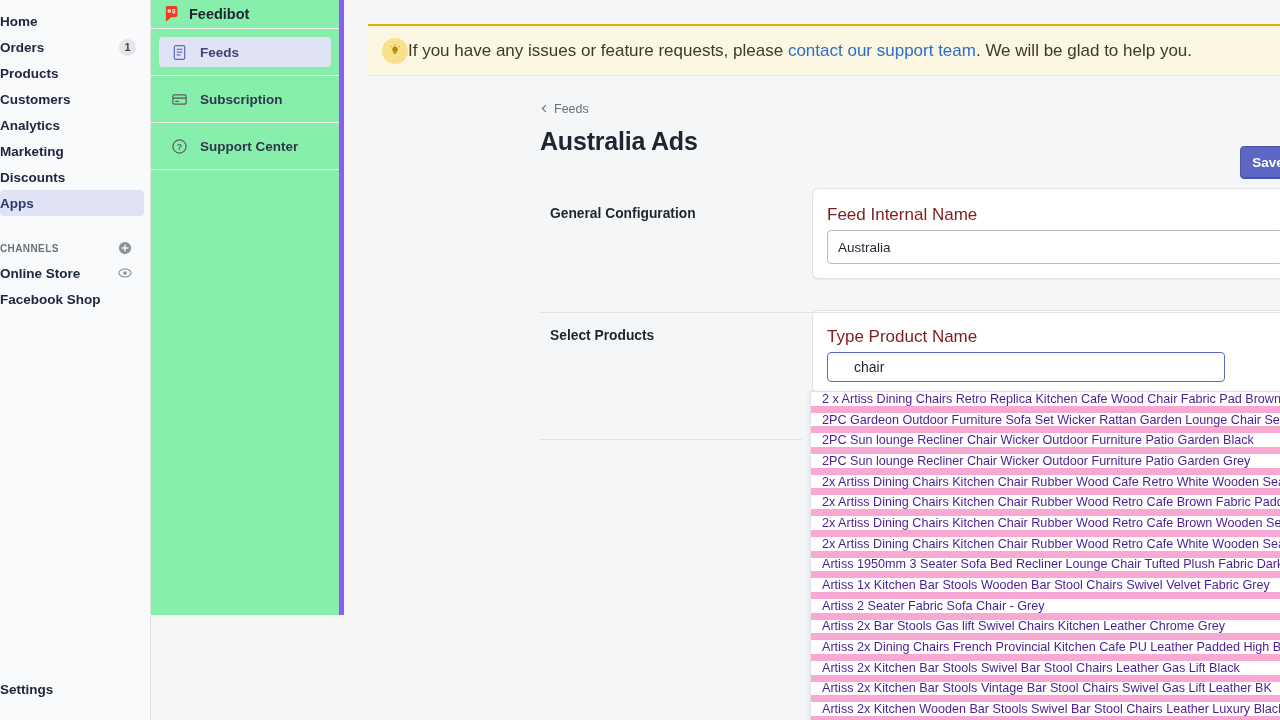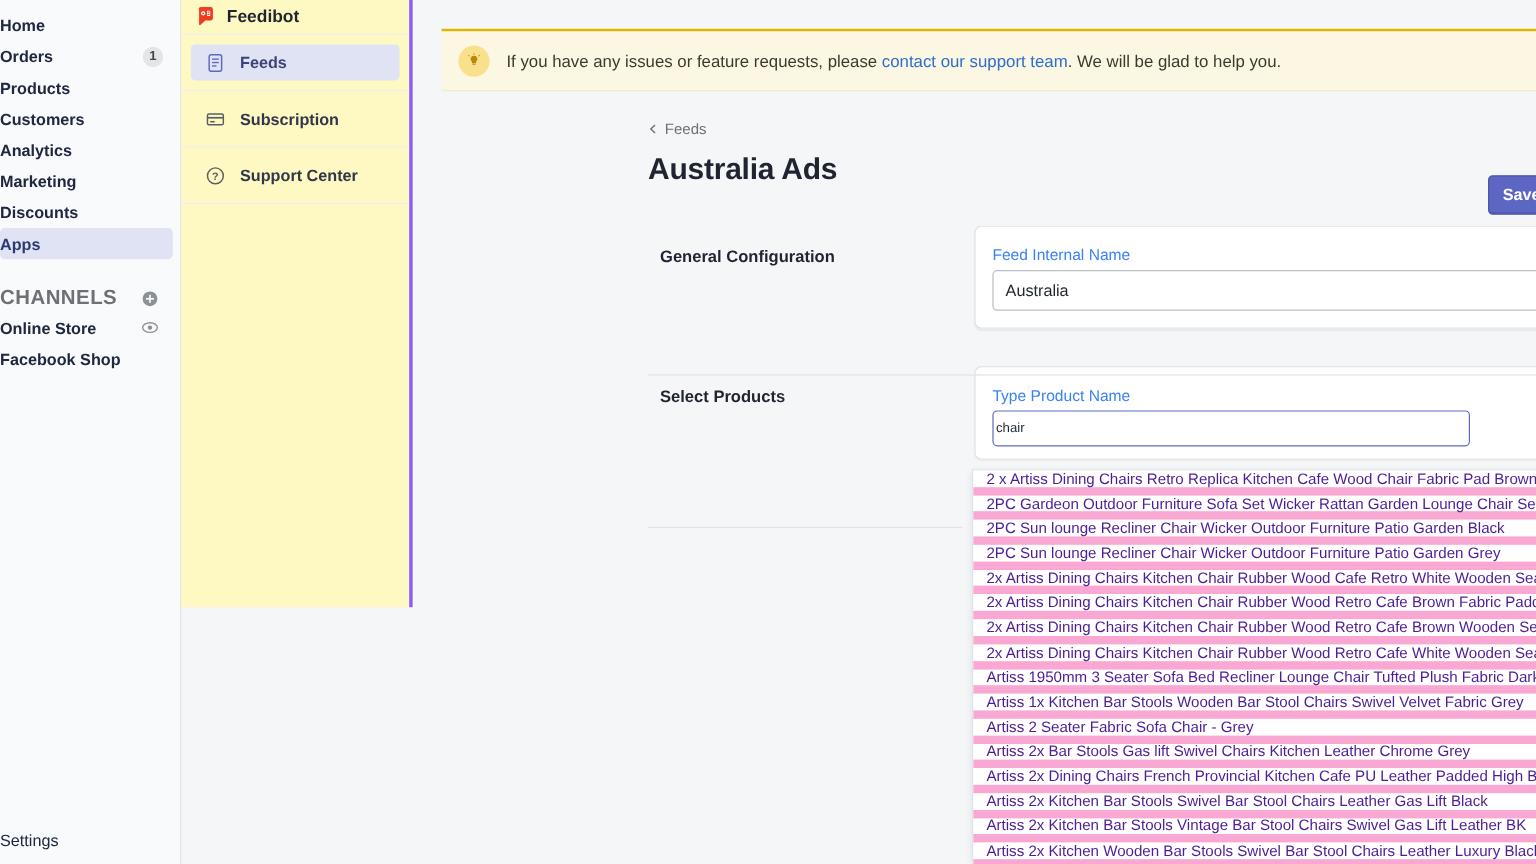--- a/index.html
+++ b/index.html
@@ -39,48 +39,48 @@
     background: #e4e5e7;
     color: #42474e;
     font-size: 11px; font-weight: 600;
     display: flex; align-items: center; justify-content: center;
     padding: 0 5px;
   }
   .channels-head {
     display: flex; align-items: center; justify-content: space-between;
     height: 24px;
     margin-top: 20px;
-    font-size: 17px;
+    font-size: 10px;
     letter-spacing: 0.4px;
     font-weight: 600;
     color: #6d7175;
     padding-right: 18px;
   }
   .chan-item {
     display: flex; align-items: center; justify-content: space-between;
     height: 26px;
     font-size: 13.5px; font-weight: 600; color: #202740;
     padding-right: 18px;
     cursor: pointer;
   }
   .ico { width: 14px; height: 14px; display: inline-block; flex: 0 0 auto; }
   .settings-item {
     position: absolute; left: 0; bottom: 12px;
     width: 151px; height: 26px;
-    display: flex; align-items: flex-end;
-    font-size: 13.5px; font-weight: 400; color: #202740;
+    display: flex; align-items: flex-start;
+    font-size: 13.5px; font-weight: 700; color: #202740;
     cursor: pointer;
   }
 
   
   .app-nav {
     position: absolute; left: 151px; top: 0;
-    width: 193px; height: 506px;
-    background: #fef9c3;
-    border-right: 3px solid #8b5cf6;
+    width: 193px; height: 615px;
+    background: #86efac;
+    border-right: 5px solid #8b5cf6;
   }
   .app-brand {
     display: flex; align-items: center; gap: 9px;
     height: 29px; padding-left: 12px;
     border-bottom: 1px solid #eceef0;
   }
   .brand-logo { width: 17px; height: 18px; flex: 0 0 auto; }
   .brand-name { font-size: 14.5px; font-weight: 600; color: #1f2430; }
   .app-nav-group { border-bottom: 1px solid #eceef0; padding: 8px; }
   .app-nav-item {
@@ -111,22 +111,21 @@
     padding-left: 14px;
     border-bottom: 1px solid #f1ead0;
   }
   .bulb {
     width: 26px; height: 26px; border-radius: 50%;
     background: #f9e08c;
     display: flex; align-items: center; justify-content: center;
     flex: 0 0 auto;
   }
   .banner-text {
-    margin-left: 14px;
-    font-size: 14px; color: #3c3a2d;
+    font-size: 17px; color: #3c3a2d;
   }
   .banner-text a { color: #2c6ecb; text-decoration: none; }
 
   .content { padding-left: 196px; padding-top: 23px; }
   .crumb {
     display: inline-flex; align-items: center; gap: 5px;
     font-size: 12.5px; color: #6d7175; cursor: pointer;
   }
   .page-title {
     font-size: 25px; font-weight: 600; color: #1f2430;
@@ -160,21 +159,21 @@
   }
   .card {
     background: #fff;
     border: 1px solid #e1e3e5;
     border-right: none;
     border-radius: 6px 0 0 6px;
     box-shadow: 0 1px 1px rgba(22,29,37,0.05);
     width: 480px;
     padding: 16px 14px 14px 14px;
   }
-  .field-label { font-size: 13px; color: #3b82f6; margin-bottom: 5px; }
+  .field-label { font-size: 17px; color: #7f1d1d; margin-bottom: 5px; }
   .text-input {
     height: 30px;
     border: 1px solid #babfc3;
     border-radius: 4px;
     background: #fff;
     font-size: 13.5px; color: #1f2430;
     display: flex; align-items: center;
     padding: 16px 10px;
     width: 456px;
   }
@@ -187,23 +186,23 @@
   }
   .div-1 { left: 196px; top: 312px; width: 936px; }
   .div-2 { left: 196px; top: 439px; width: 262px; }
 
   
   .combo-input {
     height: 30px;
     border: 1.5px solid #5c6ac4;
     border-radius: 4px;
     background: #fff;
-    font-size: 11px; color: #1f2430;
+    font-size: 14px; color: #1f2430;
     display: flex; align-items: center;
-    padding: 0 2px;
+    padding: 0 26px;
     width: 398px;
   }
   .dropdown {
     position: absolute;
     left: 810px; top: 391px;
     width: 470px;
     background: #fff;
     border-left: 1px solid #dfe3e8;
     border-top: 1px solid #dfe3e8;
     box-shadow: 0 2px 6px rgba(22,29,37,0.1);

